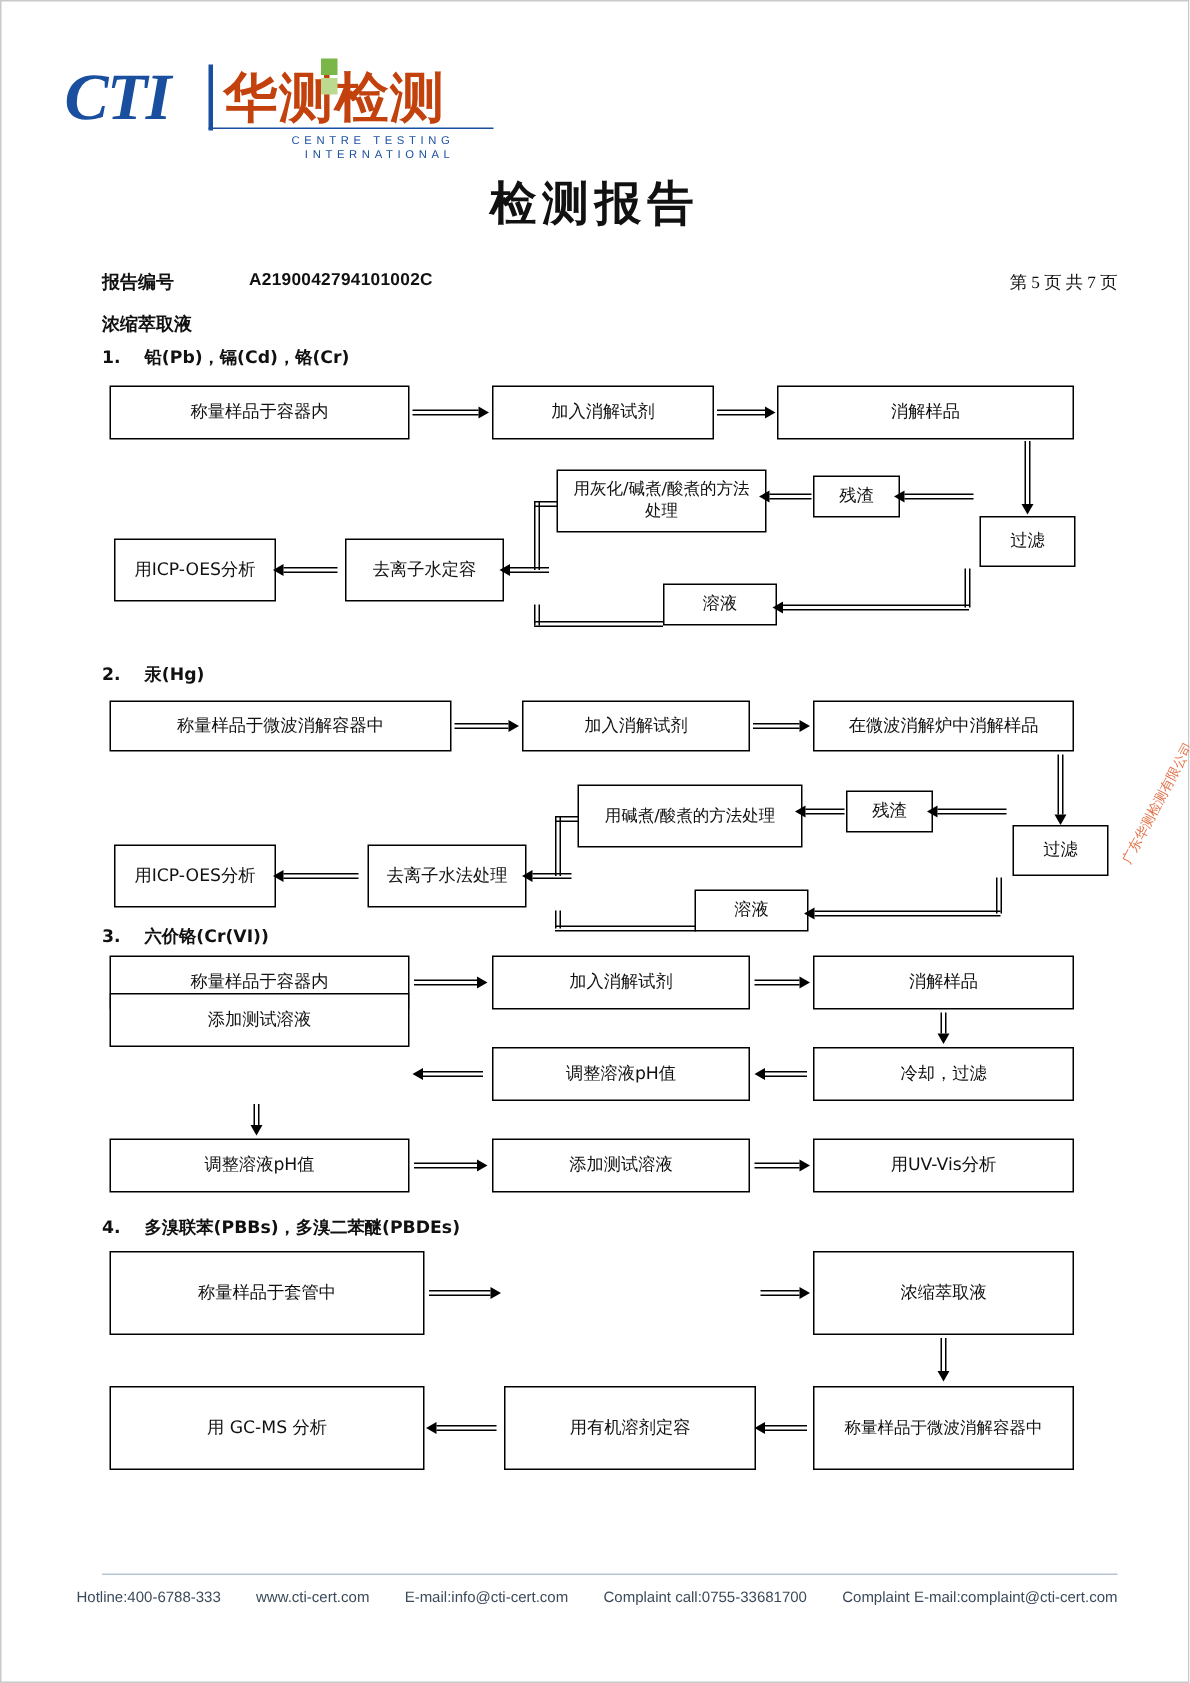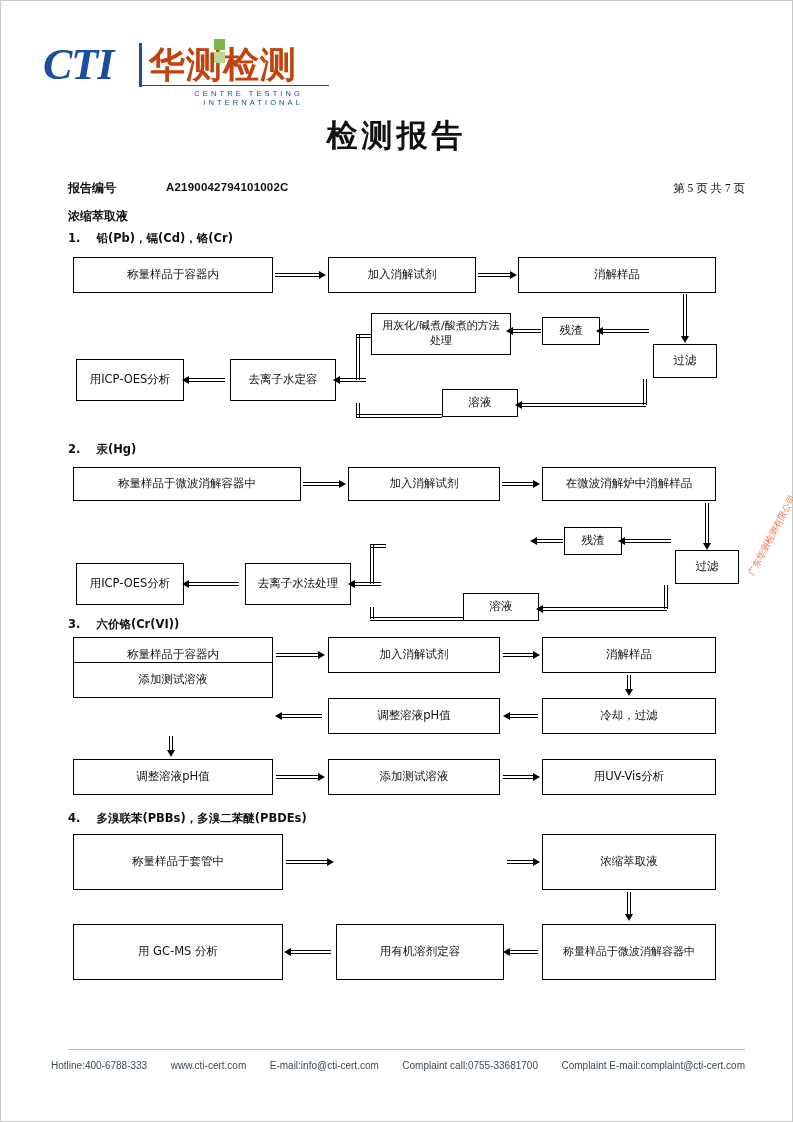--- a/index.html
+++ b/index.html
@@ -244,20 +244,21 @@
   <div class="sec-title" style="left:45px;top:425px;">
     <span>2.</span>
     <span style="display:inline-block;width:8px;"></span>
     <span>汞(Hg)</span>
   </div>
 
   <div class="fbox" style="left:50px;top:450px;width:228px;height:34px;">称量样品于微波消解容器中</div>
   <div class="fbox" style="left:325px;top:450px;width:152px;height:34px;">加入消解试剂</div>
   <div class="fbox" style="left:519px;top:450px;width:174px;height:34px;">在微波消解炉中消解样品</div>
 
+  <div class="fbox small" style="left:362px;top:506px;width:150px;height:42px;padding:0 6px;">用碱煮/酸煮的方法处理</div>
   <div class="fbox" style="left:541px;top:510px;width:58px;height:28px;">残渣</div>
   <div class="fbox" style="left:652px;top:533px;width:64px;height:34px;">过滤</div>
   <div class="fbox" style="left:440px;top:576px;width:76px;height:28px;">溶液</div>
   <div class="fbox" style="left:222px;top:546px;width:106px;height:42px;">去离子水法处理</div>
   <div class="fbox" style="left:53px;top:546px;width:108px;height:42px;">用ICP-OES分析</div>
 
   <div class="conn h-conn" style="left:280px;top:465px;width:36px;">
     <div class="l1" style="width:36px;"></div>
         <div class="l2" style="width:36px;"></div>
     <div class="arrow-r" style="left:36px;top:-2px;"></div>

